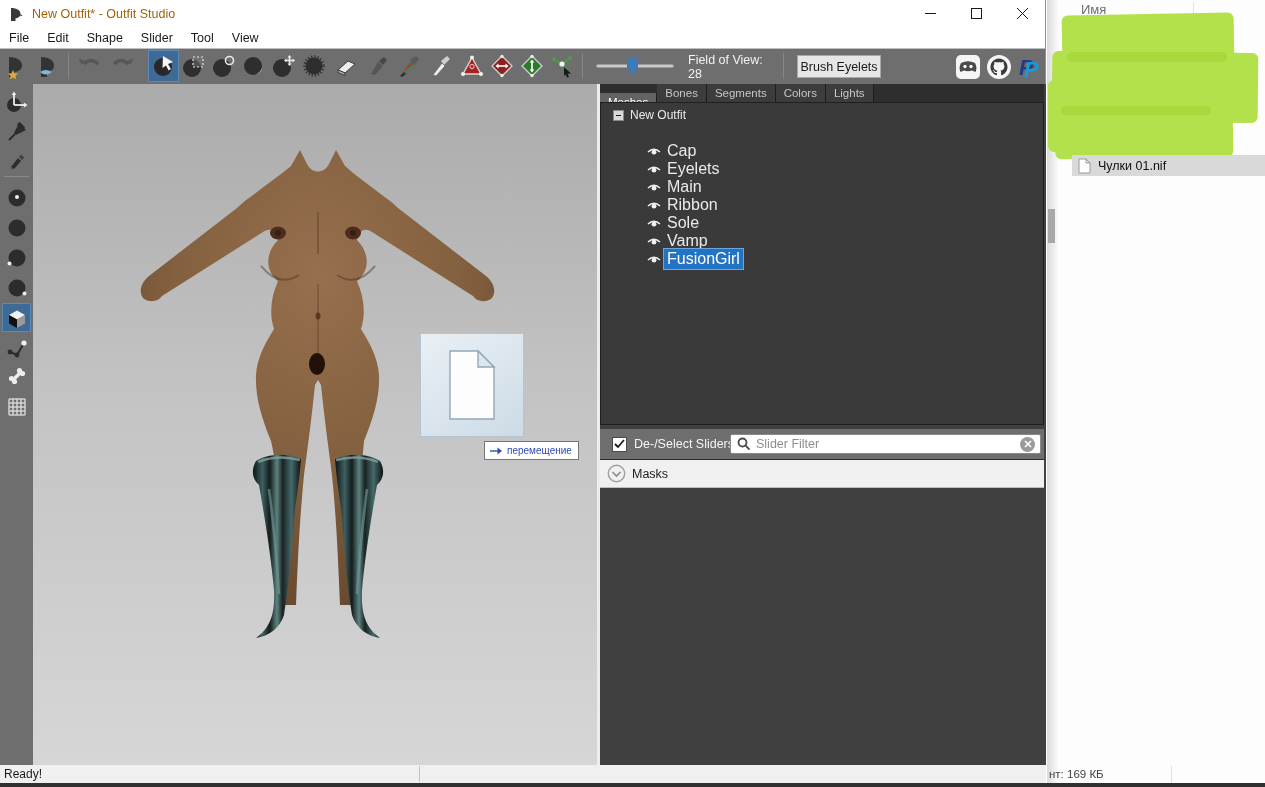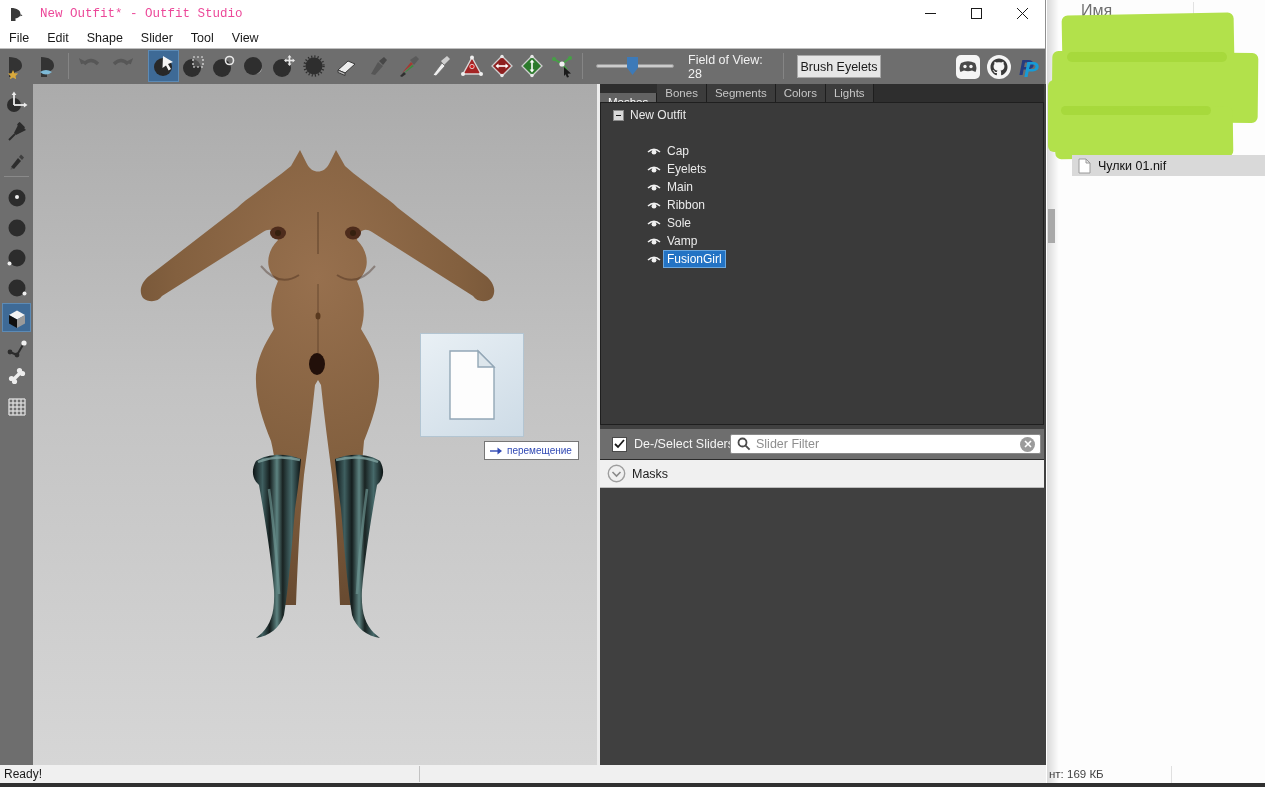--- a/index.html
+++ b/index.html
@@ -5,21 +5,21 @@
   * { margin:0; padding:0; box-sizing:border-box; }
   html,body { width:1265px; height:787px; overflow:hidden; }
   body { font-family:"Liberation Sans", sans-serif; background:#fff; }
   #root { position:absolute; left:0; top:0; width:1265px; height:787px; background:#fff; }
 
   
   .app-window { position:absolute; left:0; top:0; width:1046px; height:787px; background:#6e6e6e; border-right:1px solid #8f8f8f; }
 
   .titlebar { position:absolute; left:0; top:0; width:100%; height:27px; background:#ffffff; display:flex; align-items:center; }
   .app-icon { margin-left:8px; width:16px; height:16px; }
-  .title-text { margin-left:16px; font-size:12.5px; color:#ec4899;font-family:Liberation Mono, monospace; }
+  .title-text { margin-left:8px; font-size:12.5px; color:#a16207; }
   .win-btn { position:absolute; top:0; width:46px; height:27px; display:flex; align-items:center; justify-content:center; }
   .btn-min { right:92px; } .btn-max { right:46px; } .btn-close { right:0; }
 
   .menubar { position:absolute; left:0; top:27px; width:100%; height:22px; background:#ffffff; border-bottom:1px solid #bfbfbf; display:flex; align-items:center; }
   .menu-item { font-size:12.5px; color:#1a1a1a; padding:2px 9px; }
 
   
   .toolbar { position:absolute; left:0; top:49px; width:100%; height:35px; background:#6e6e6e; }
   .tbtn { position:absolute; top:2px; width:29px; height:30px; display:flex; align-items:center; justify-content:center; }
   .tbtn.active { background:#3e6a96; outline:1px solid #5c8ab5; }
@@ -53,21 +53,21 @@
   .tab { height:18px; padding:0 8px; display:flex; align-items:center; background:#3c3c3c; border-right:1px solid #1e1e1e; color:#c6c6c6; font-size:11.5px; }
   .tab.active { background:#636363; color:#ffffff;margin-top:9px; }
 
   .tree { position:absolute; left:0; top:18px; width:444px; height:323px; background:#3a3a3a; border:1px solid #1f1f1f; }
   .tree-root-row { position:absolute; left:0; top:3px; height:18px; display:flex; align-items:center; }
   .expander { margin-left:12px; width:11px; height:11px; background:#d9d9d9; border:1px solid #8a8a8a; position:relative; }
   .expander::after { content:""; position:absolute; left:2px; top:4px; width:5px; height:1px; background:#1a1a1a; }
   .tree-root-label { margin-left:6px; color:#eaeaea; font-size:12px; }
   .tree-row { position:absolute; left:0; height:18px; display:flex; align-items:center; }
   .eye { margin-left:46px; width:14px; height:11px; }
-  .tree-label { margin-left:3px; color:#eaeaea; font-size:12px; padding:1px 3px;text-align:center; }
+  .tree-label { margin-left:3px; color:#eaeaea; font-size:16px; padding:1px 3px;text-align:center; }
   .tree-label.selected { background:#2373c4; color:#ffffff; outline:1px solid #6aa6dd; }
 
   .slider-controls { position:absolute; left:0; top:345px; width:444px; height:30px; background:#6e6e6e; display:flex; align-items:center; }
   .checkbox { margin-left:12px; width:15px; height:15px; background:#ffffff; border:1px solid #4a4a4a; display:flex; align-items:center; justify-content:center; }
   .checkbox-label { margin-left:7px; color:#f5f5f5; font-size:12.5px; }
   .filterbox { position:absolute; left:130px; top:5px; width:311px; height:20px; background:#ffffff; border:1px solid #8a8a8a; border-radius:2px; display:flex; align-items:center; }
   .filterbox input { border:none; outline:none; flex:1; font-size:12.5px; font-family:"Liberation Sans",sans-serif; color:#222; background:transparent; margin-left:5px; }
   .filterbox input::placeholder { color:#8e8e8e; }
   .clear-btn { width:15px; height:15px; border-radius:50%; background:#9b9b9b; margin-right:5px; display:flex; align-items:center; justify-content:center; flex:none; }
 
@@ -76,21 +76,21 @@
   .sliders-empty { position:absolute; left:0; top:405px; width:444px; height:276px; background:#404040; }
 
   
   .statusbar { position:absolute; left:0; top:765px; width:1046px; height:19px; background:#f0f0f0; }
   .status-text { position:absolute; left:4px; top:2px; font-size:12px; color:#1a1a1a; }
   .status-div { position:absolute; left:419px; top:1px; width:1px; height:16px; background:#c3c3c3; }
 
   
   .explorer { position:absolute; left:1047px; top:0; width:218px; height:787px; background:#fdfdfd; }
   .exp-shadow { position:absolute; left:0; top:0; width:12px; height:787px; background:linear-gradient(90deg,rgba(0,0,0,0.14),rgba(0,0,0,0)); }
-  .exp-header { position:absolute; left:34px; top:2px; font-size:16px; color:#6e6e6e; }
+  .exp-header { position:absolute; left:34px; top:2px; font-size:13px; color:#6e6e6e; }
   .exp-col-div { position:absolute; left:146px; top:2px; width:1px; height:15px; background:#e2e2e2; }
   .blob { position:absolute; background:#b2e14b; border-radius:6px; }
   .blob.dark { background:#a3d637; opacity:.75; }
   .exp-row { position:absolute; left:25px; top:155px; width:202px; height:21px; background:#d9d9d9; display:flex; align-items:center; }
   .exp-file-name { margin-left:7px; font-size:12.5px; color:#111; }
   .exp-thumb { position:absolute; left:1px; top:209px; width:7px; height:34px; background:#a9a9a9; }
   .exp-status { position:absolute; left:2px; top:768px; font-size:11.5px; color:#3f3f3f; }
   .exp-status-div { position:absolute; left:124px; top:766px; width:1px; height:17px; background:#e0e0e0; }
 
   .bottom-strip { position:absolute; left:0; top:783px; width:1265px; height:4px; background:#303030; }

